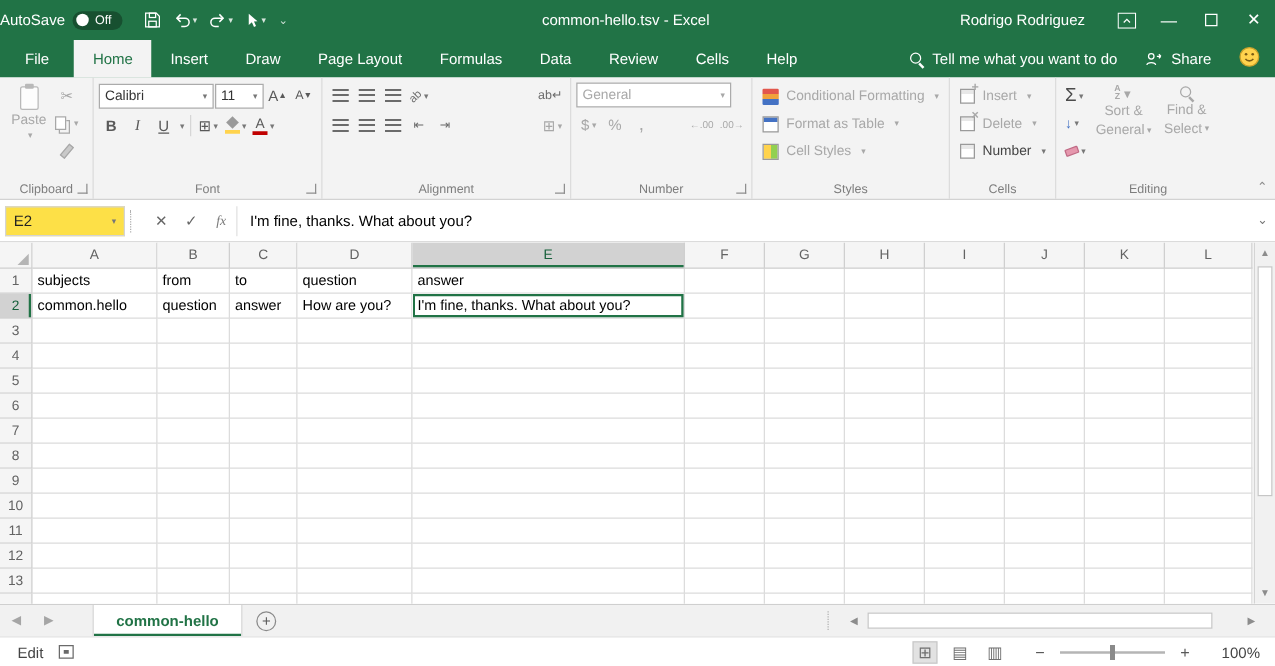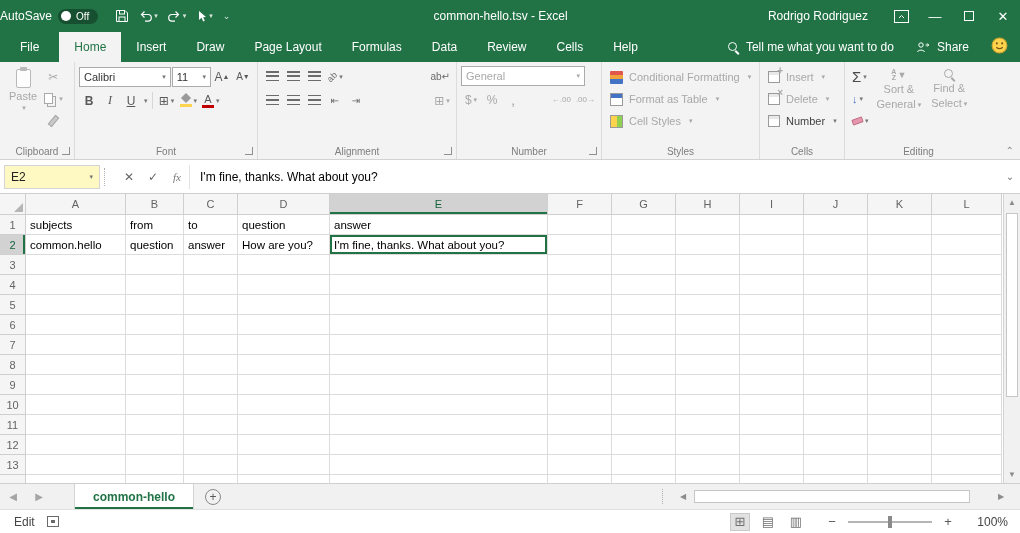--- a/index.html
+++ b/index.html
@@ -66,21 +66,21 @@
   .fillarrow{color:#4472c4;font-size:11px;font-weight:bold;}
   .eraser{width:11px;height:6px;background:#e597ad;border:1px solid #c06a85;transform:rotate(-20deg);border-radius:1px;}
   .azicon{display:inline-flex;flex-direction:column;font-size:7px;line-height:6px;color:#595959;font-weight:bold;}
   .funnel{color:#4472c4;font-size:9px;margin-left:1px;}
   .edrow{display:flex;align-items:center;height:21px;padding:0 3px;}
   .bigbtn .bl{display:flex;align-items:center;line-height:13px;}
   .collapse-ribbon{position:absolute;right:6px;bottom:3px;color:#8a8a8a;font-size:10px;}
 
   
   .formulabar{height:34px;background:#fff;border-bottom:1px solid #cfcfcf;display:flex;align-items:center;flex-shrink:0;}
-  .namebox{width:96px;height:24px;margin-left:4px;border:1px solid #d4d4d4;background:#fef9c3;display:flex;align-items:center;padding:0 6px;font-size:12px;color:#222;}
+  .namebox{width:96px;height:24px;margin-left:4px;border:1px solid #d4d4d4;background:#fde047;display:flex;align-items:center;padding:0 6px;font-size:12px;color:#222;}
   .namebox .caret{margin-left:auto;}
   .fb-handle{width:9px;height:18px;border-left:1px dotted #b0b0b0;margin:0 4px;}
   .fb-btn{width:24px;height:24px;display:flex;align-items:center;justify-content:center;font-size:12px;color:#666;}
   .fb-fx{font-style:italic;font-family:"Liberation Serif","DejaVu Serif",serif;color:#7a7a7a;font-size:11px;}
   .fb-input{flex:1;height:24px;border-left:1px solid #e1e1e1;display:flex;align-items:center;padding-left:10px;font-size:12px;color:#000;overflow:hidden;white-space:nowrap;}
   .fb-expand{width:20px;text-align:center;color:#777;font-size:10px;}
 
   
   .gridarea{flex:1;display:flex;position:relative;overflow:hidden;background:#fff;}
   .grid{flex:1;overflow:hidden;}

